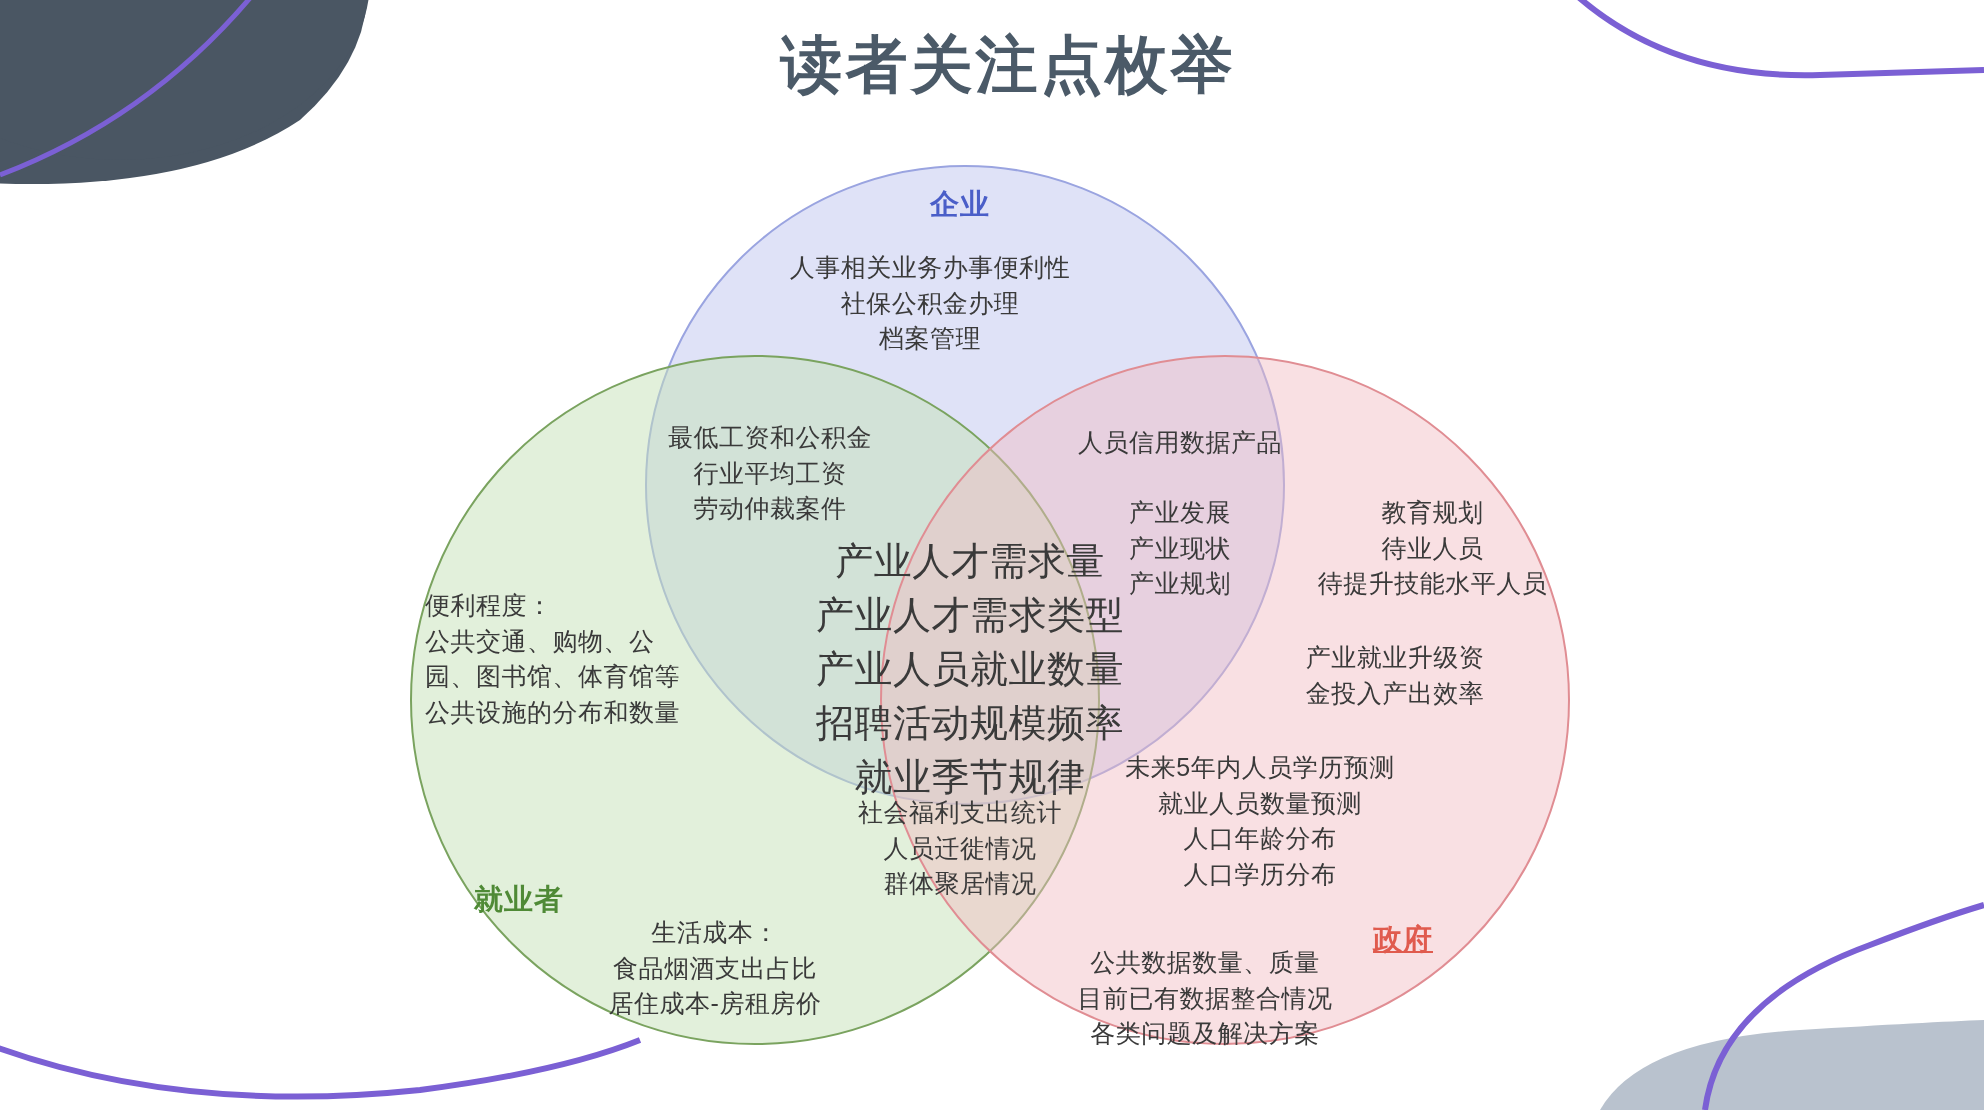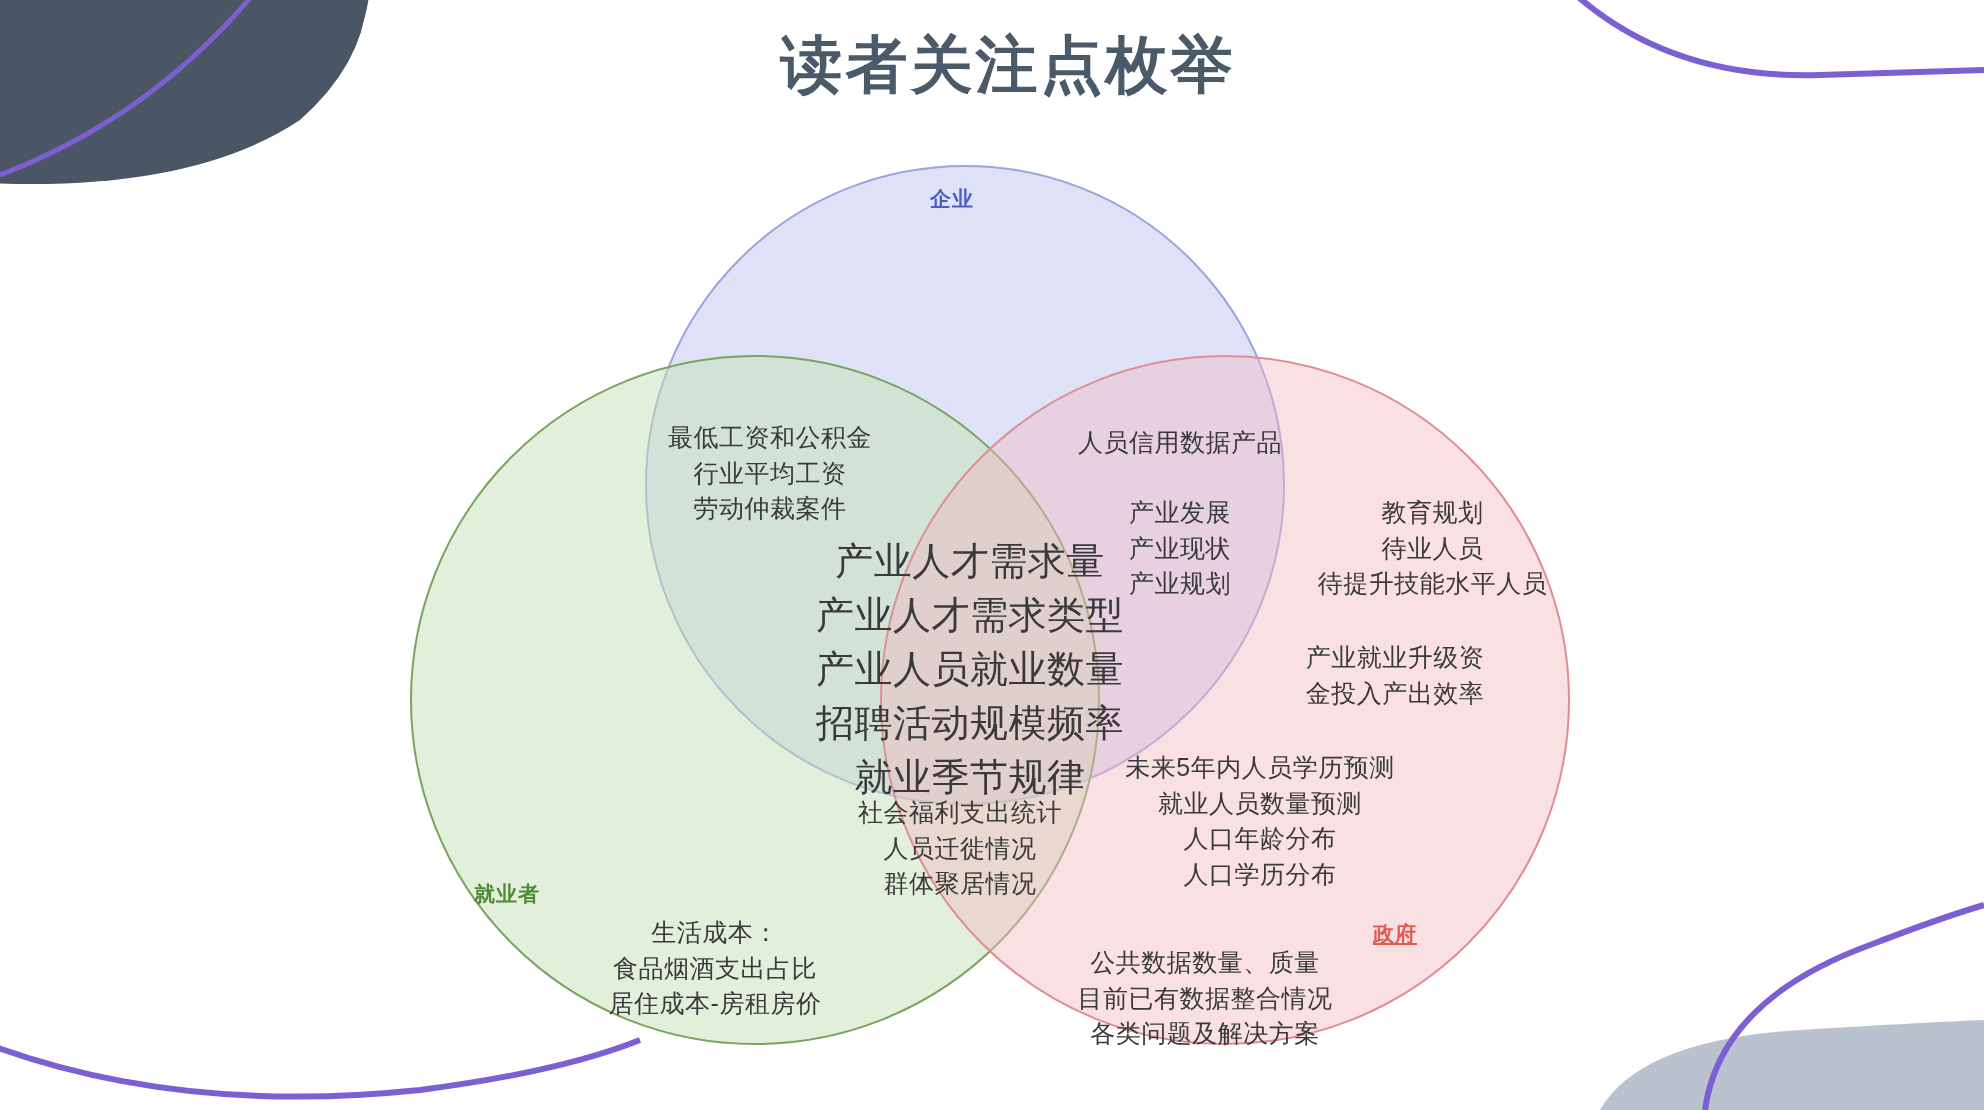--- a/index.html
+++ b/index.html
@@ -67,21 +67,21 @@
     line-height: 1.42;
     white-space: pre-line;
     letter-spacing: 0.5px;
   }
   .txt.center-align { text-align: center; }
   .txt.left-align   { text-align: left; }
 
   .label {
     position: absolute;
     font-weight: 700;
-    font-size: 21px;
+    font-size: 29px;
     letter-spacing: 1px;
   }
   #label-enterprise { color: #4a5ec8; }
   #label-worker     { color: #4f8a36; }
   #label-government { color: #e05b4e; }
 
   .big { font-size: 38px; }
 </style>
 </head>
 <body>
@@ -107,37 +107,44 @@
   <div id="title">读者关注点枚举</div>
 
   <div class="circle" id="circle-enterprise"></div>
   <div class="circle" id="circle-worker"></div>
   <div class="circle" id="circle-government"></div>
 
   <div class="label" id="label-enterprise" style="left:930px; top:185px;">企业</div>
   <div class="label" id="label-worker" style="left:474px; top:880px;">就业者</div>
   <div class="label" id="label-government" style="left:1373px; top:920px;text-decoration:underline;">政府</div>
 
+  <div class="txt center-align" style="left:760px; top:250px; width:340px;">人事相关业务办事便利性
+社保公积金办理
+档案管理</div>
 
   <div class="txt center-align" style="left:610px; top:420px; width:320px;">最低工资和公积金
 行业平均工资
 劳动仲裁案件</div>
 
   <div class="txt center-align" style="left:1035px; top:425px; width:290px;">人员信用数据产品</div>
 
   <div class="txt center-align" style="left:1060px; top:495px; width:240px;">产业发展
 产业现状
 产业规划</div>
 
   <div class="txt center-align big" style="left:815px; top:535px; width:310px;">产业人才需求量
 产业人才需求类型
 产业人员就业数量
 招聘活动规模频率
 就业季节规律</div>
 
+  <div class="txt left-align" style="left:425px; top:588px; width:330px;">便利程度：
+公共交通、购物、公
+园、图书馆、体育馆等
+公共设施的分布和数量</div>
 
 
   <div class="txt center-align" style="left:560px; top:915px; width:310px;">生活成本：
 食品烟酒支出占比
 居住成本-房租房价</div>
 
   <div class="txt center-align" style="left:815px; top:795px; width:290px;">社会福利支出统计
 人员迁徙情况
 群体聚居情况</div>
 

